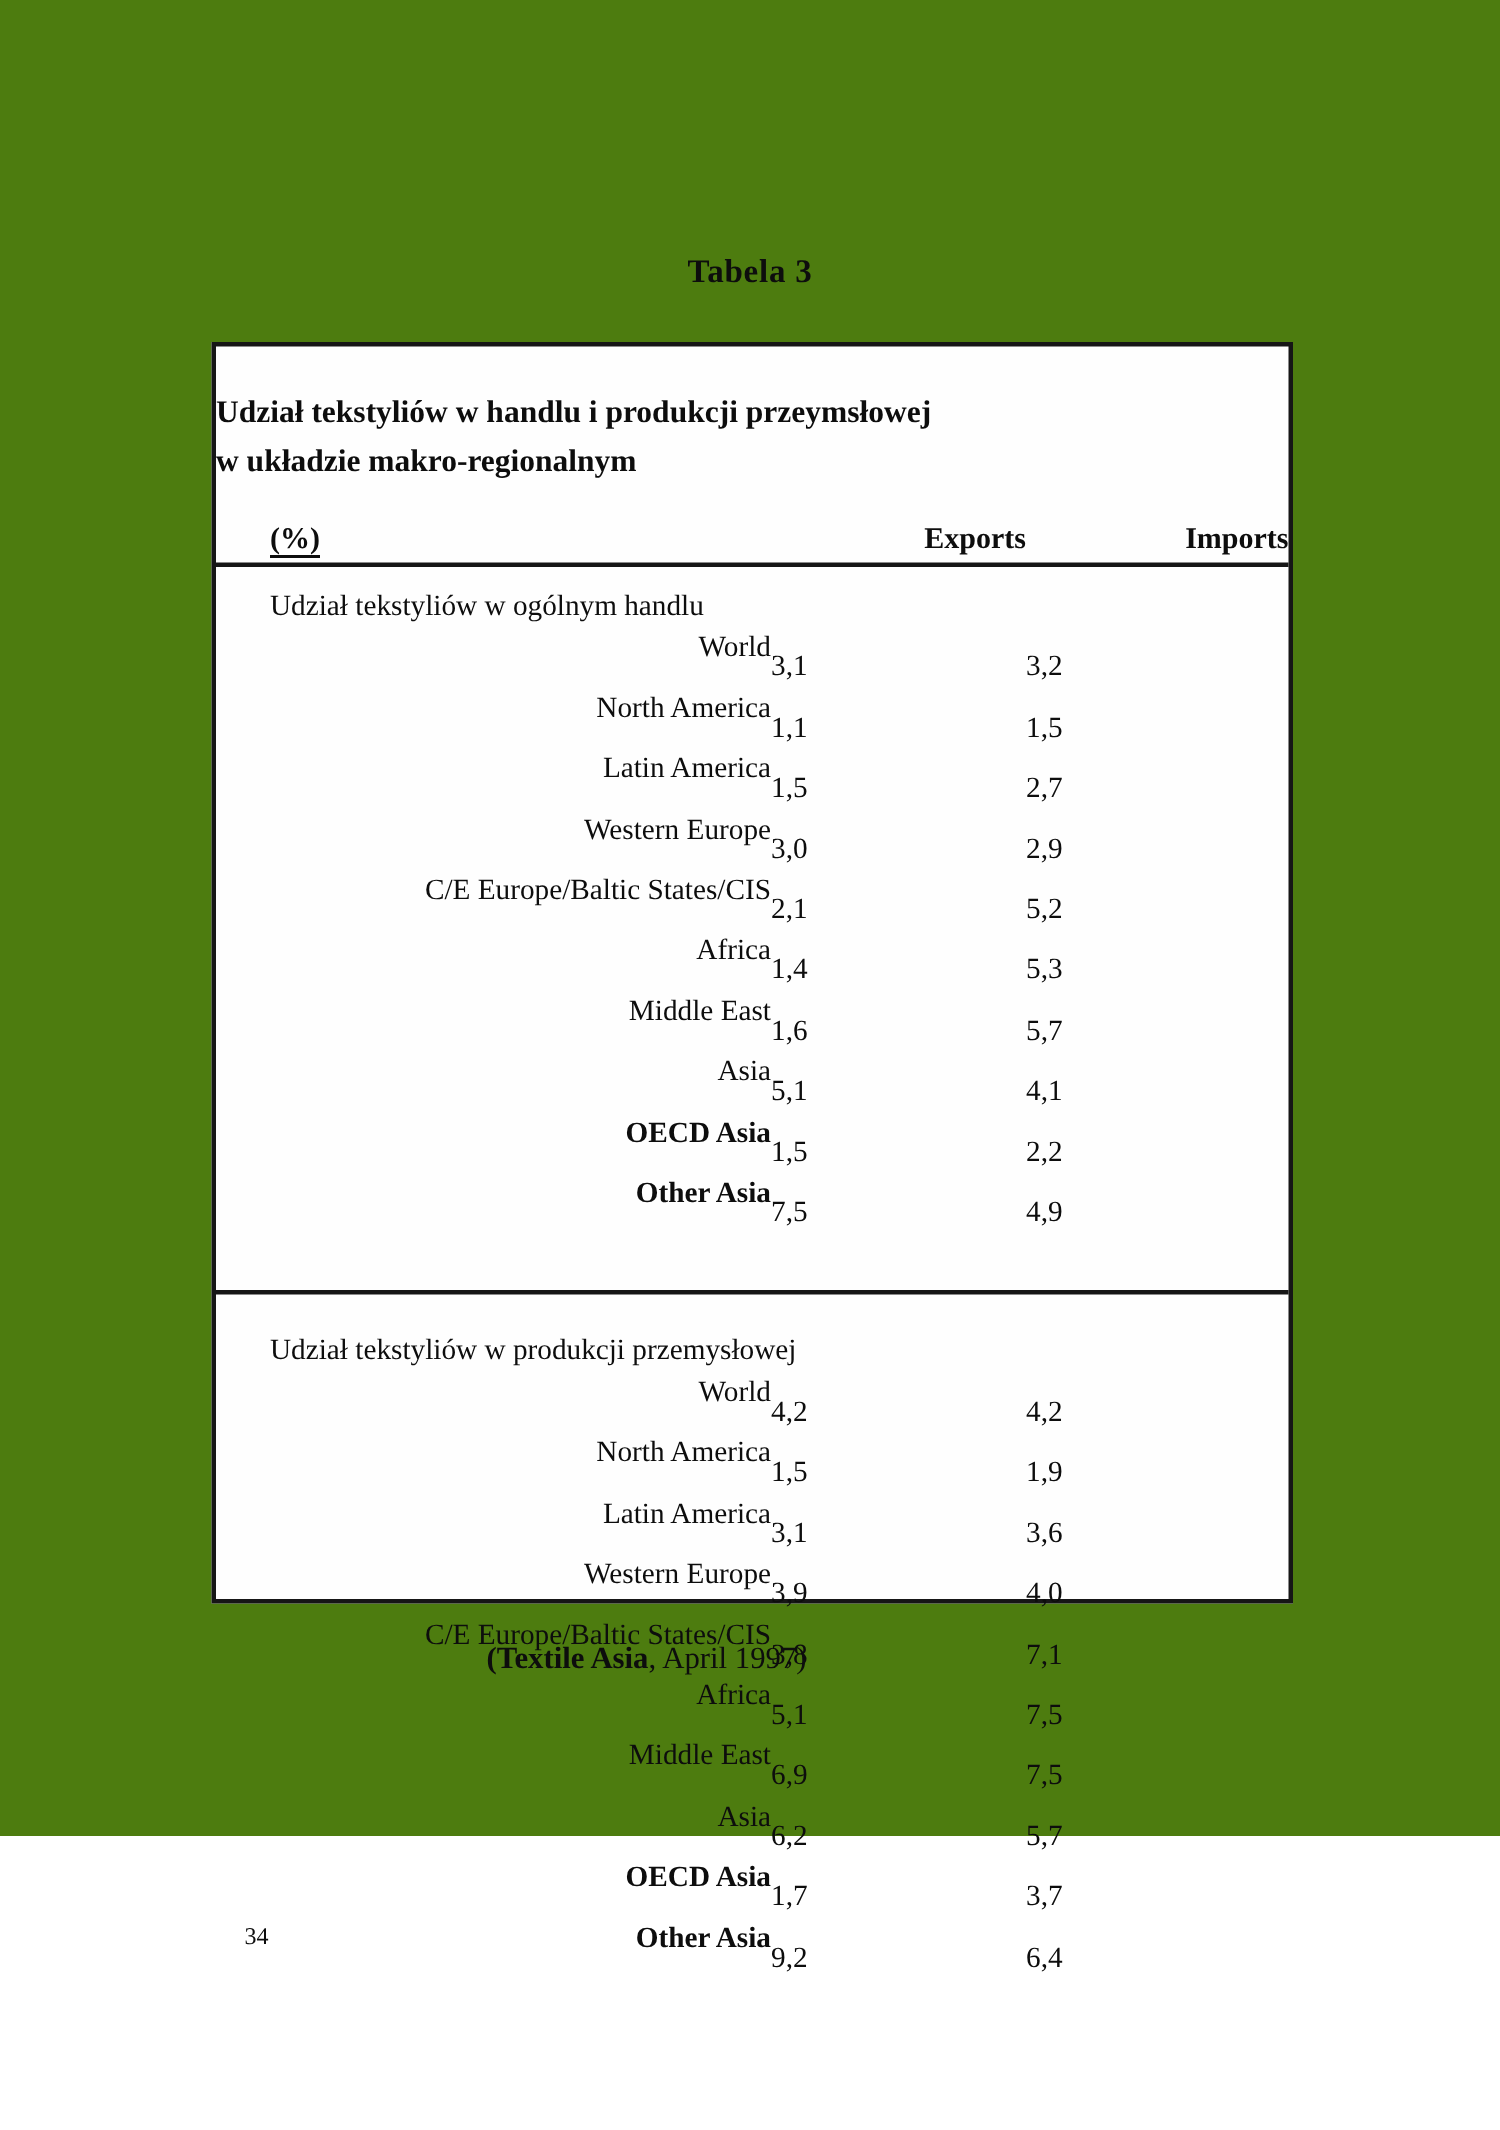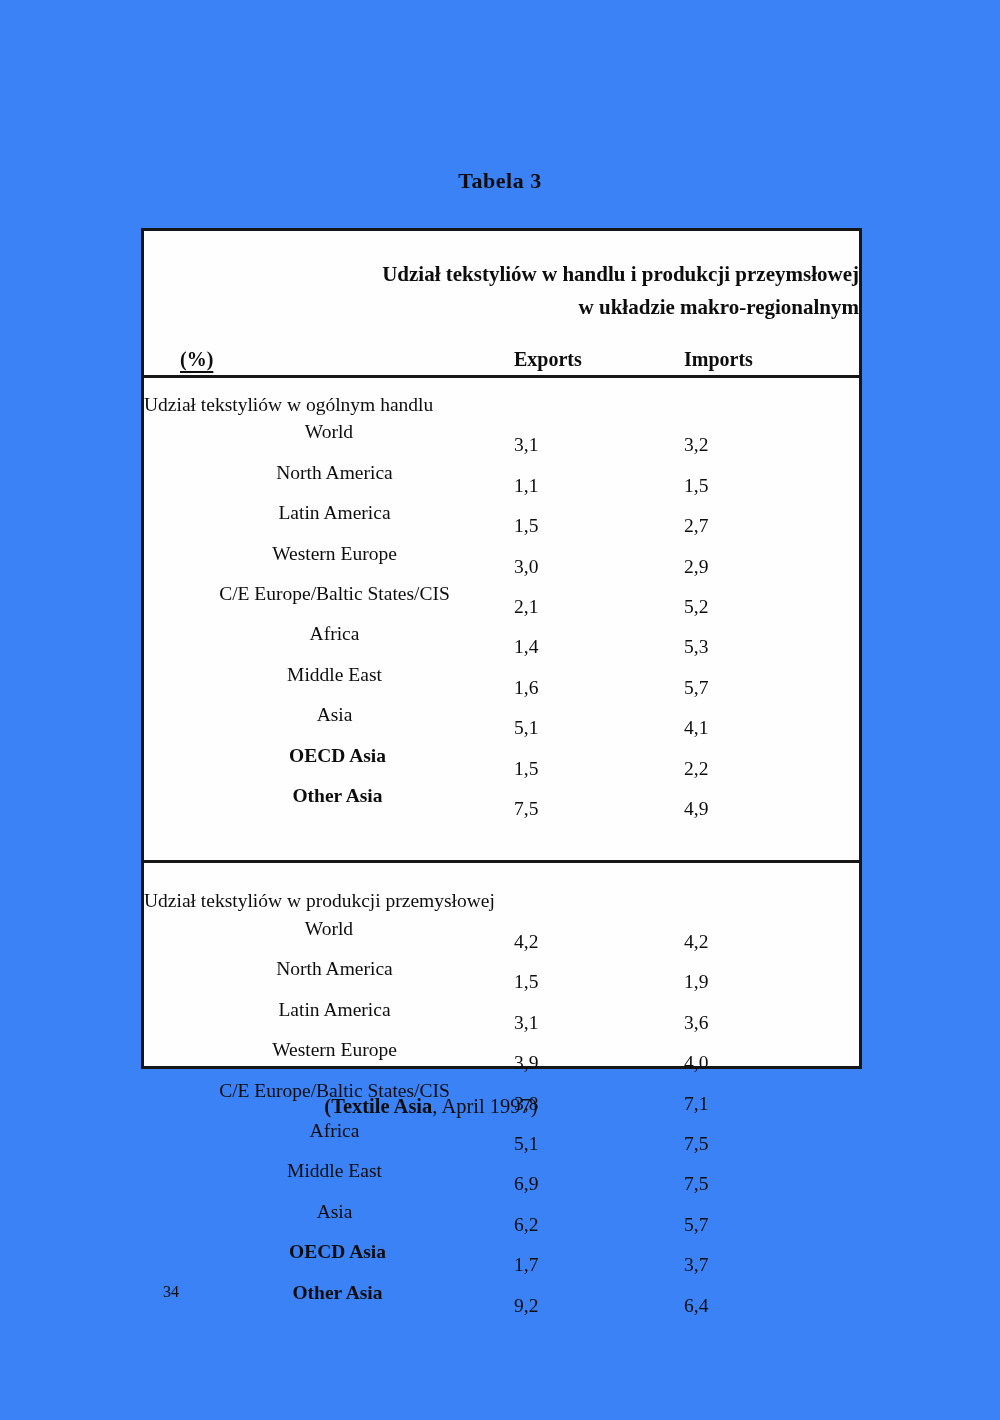--- a/index.html
+++ b/index.html
@@ -7,22 +7,22 @@
   body {
     font-family: "Liberation Serif", "DejaVu Serif", serif;
     color: #0d0d0d;
     position: relative;
     height: 1420px;
     overflow: hidden;
   }
   .page {
     position: relative;
     width: 1000px;
-    height: 1420px;
-    background: #3b82f6;
+    height: 1224px;
+    background: #4d7c0f;
   }
   .doc-title {
     position: absolute;
     top: 168px;
     left: 0;
     width: 1000px;
     text-align: center;
     font-weight: bold;
     font-size: 22px;
     letter-spacing: 0.5px;
@@ -31,54 +31,54 @@
     position: absolute;
     left: 141px;
     top: 228px;
     width: 721px;
     height: 841px;
     border: 3px solid #161616;
     background: #fefefe;
   }
   .tbl-title {
     margin-top: 27px;
-    text-align: right;
+    text-align: left;
     font-weight: bold;
     font-size: 21px;
     line-height: 33px;
   }
   .hdr-row {
     display: grid;
     grid-template-columns: 1fr 170px 175px;
     padding-left: 36px;
     margin-top: 24px;
     padding-bottom: 4px;
     border-bottom: 3px solid #161616;
     font-weight: bold;
     font-size: 20px;
   }
   .hdr-label { text-align: left; text-decoration: underline; text-underline-offset: 5px; }
-  .hdr-num { text-align: left; }
-  .section { padding-top: 13px; padding-right: 0; }
+  .hdr-num { text-align: right; }
+  .section { padding-top: 13px; padding-left: 36px; padding-right: 0; }
   .section.second {
     border-top: 3px solid #161616;
     margin-top: 38px;
     padding-top: 24px;
   }
   .sec-header {
     font-size: 19.5px;
     line-height: 27.4px;
   }
   .row {
     display: grid;
     grid-template-columns: 1fr 170px 175px;
     font-size: 19.5px;
     line-height: 27.4px;
   }
-  .c-label { text-align: center; }
+  .c-label { text-align: right; }
   .c-num { text-align: left; margin-top: 13px; }
   .ind-0 { padding-left: 0; }
   .ind-1 { padding-left: 11px; }
   .ind-2 { padding-left: 17px; font-weight: bold; }
   .source-line {
     position: absolute;
     top: 1095px;
     left: 0;
     width: 862px;
     text-align: center;

